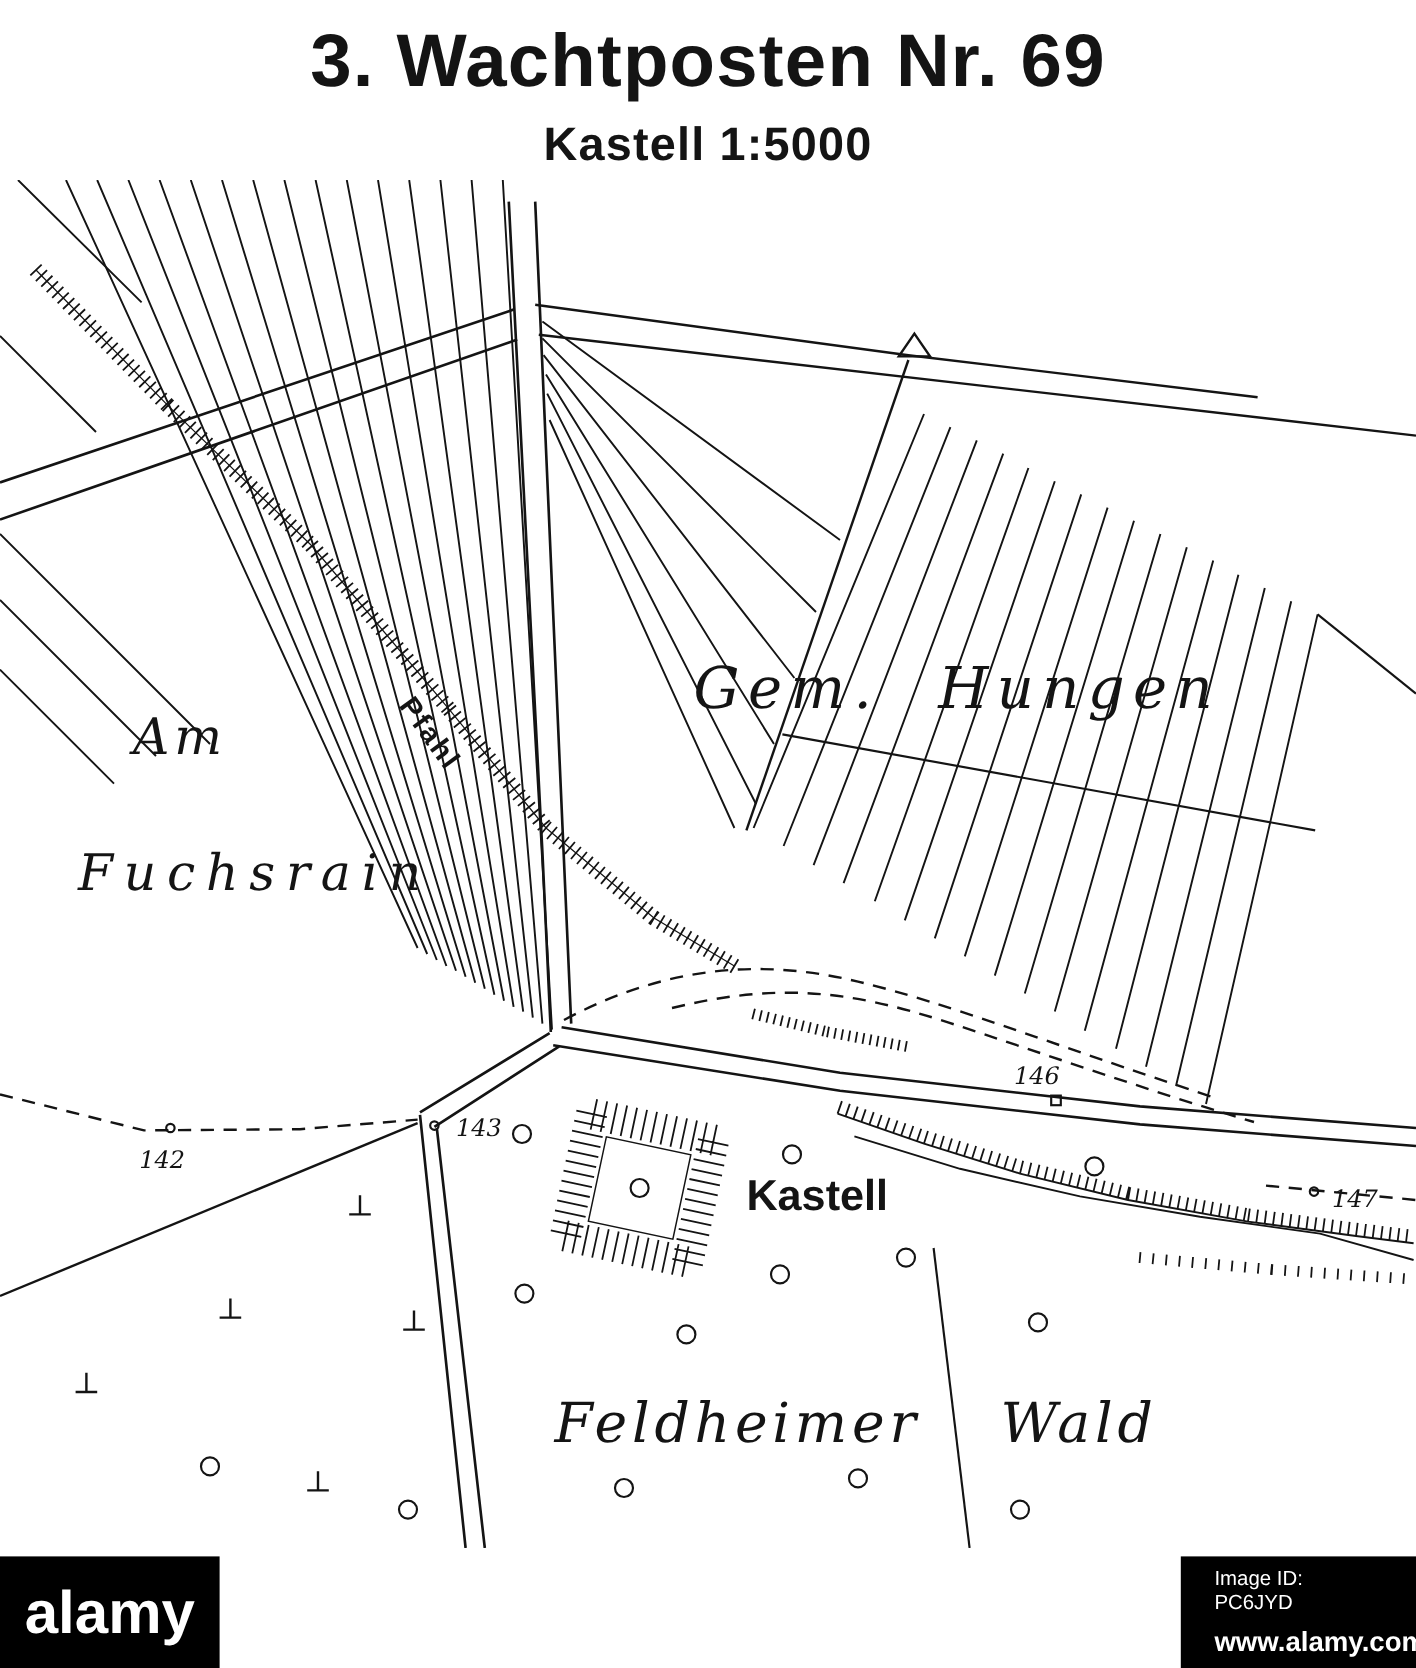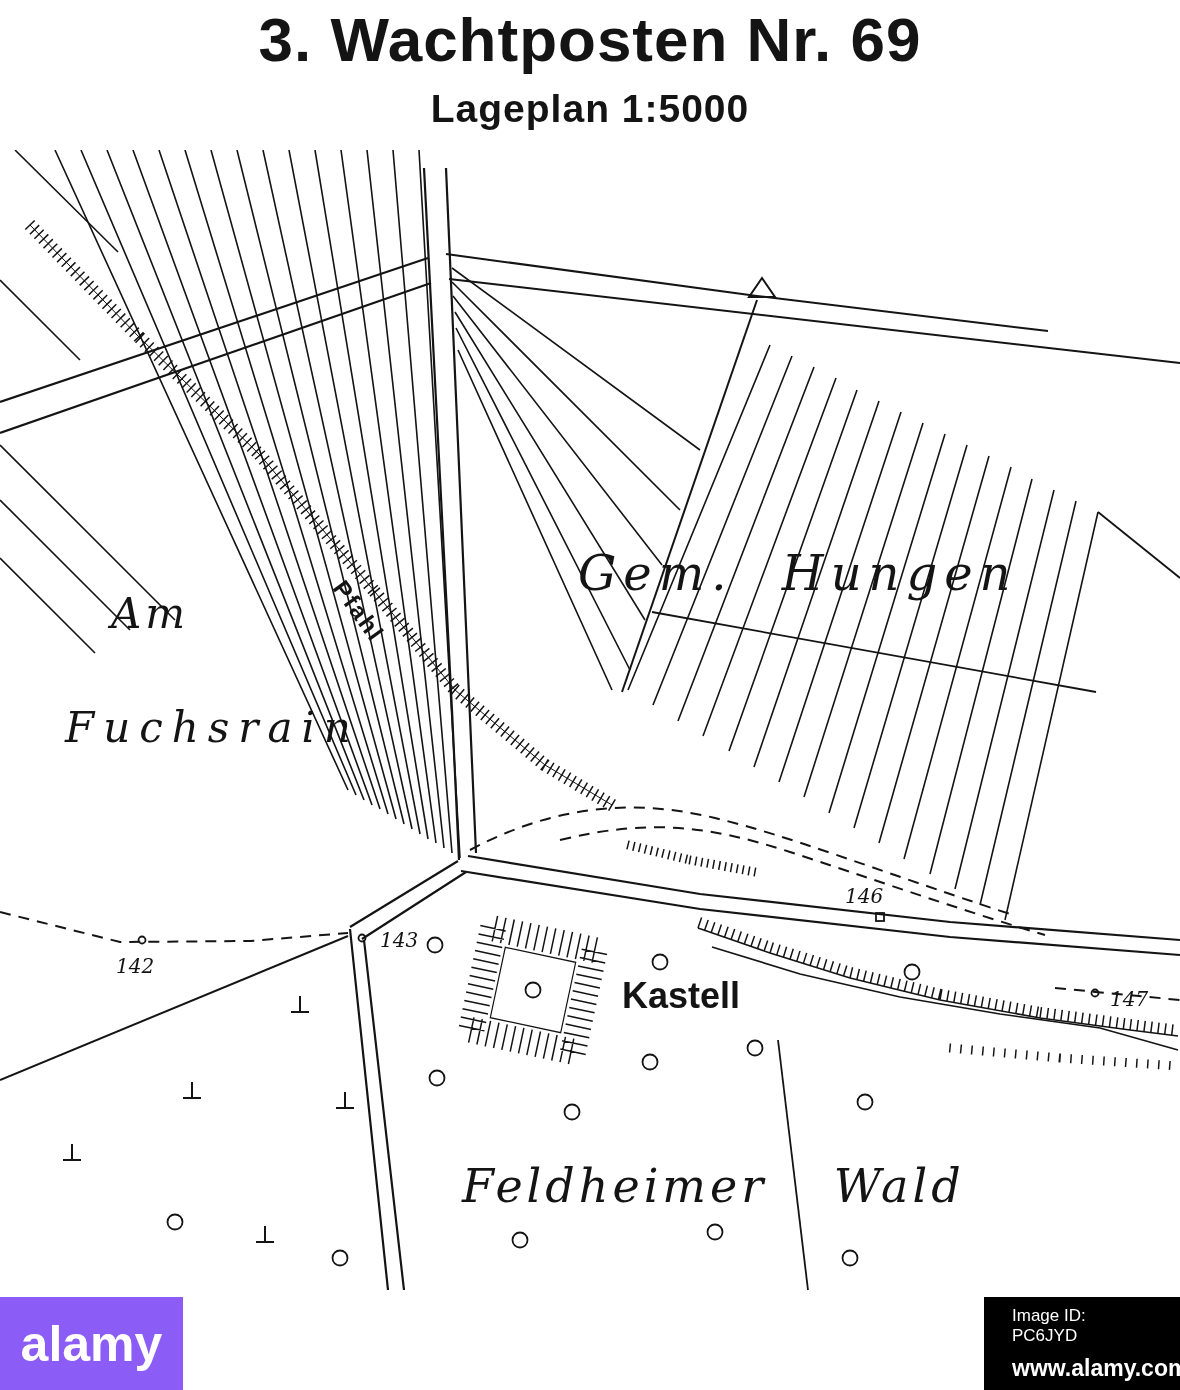--- a/index.html
+++ b/index.html
@@ -1,41 +1,41 @@
 <!DOCTYPE html>
 <html><head>
 <meta charset="utf-8">
 <style>
   html,body{margin:0;padding:0;background:#fff;}
   .page{position:relative;width:1180px;height:1390px;background:#fff;overflow:hidden;
         font-family:"Liberation Sans",sans-serif;color:#141414;}
   .hdr{position:absolute;top:0;left:0;width:100%;text-align:center;}
-  .hdr h1{margin:4px 0 0;font-size:62px;font-weight:700;letter-spacing:1px;color:#141414;}
+  .hdr h1{margin:16px 0 0;font-size:62px;font-weight:700;letter-spacing:1px;color:#141414;}
   .hdr h2{margin:12px 0 0;font-size:39px;font-weight:700;letter-spacing:1px;color:#141414;}
   svg.map{position:absolute;top:150px;left:0;}
   svg.map path,svg.map circle,svg.map rect,svg.map polygon{stroke:#141414;fill:none;stroke-linecap:butt;}
   svg.map text{stroke:none;fill:#141414;}
   .t-it{font-family:"DejaVu Serif",serif;font-style:italic;}
   .t-sans{font-family:"Liberation Sans",sans-serif;}
   .wm{position:absolute;left:0;bottom:0;width:100%;height:93px;background:#fff;
       display:flex;justify-content:space-between;align-items:stretch;}
-  .wm-left{background:#8b5cf6;color:#fff;width:183px;display:flex;align-items:center;justify-content:center;
+  .wm-left{background:#000000;color:#fff;width:183px;display:flex;align-items:center;justify-content:center;
            font-size:50px;font-weight:700;letter-spacing:0;}
   .wm-right{background:#000;color:#fff;width:196px;padding:12px 28px;box-sizing:border-box;
             display:flex;flex-direction:column;justify-content:center;gap:9px;font-size:17px;}
   .wm-right .url{font-weight:700;font-size:23px;}
 </style>
 </head>
 <body>
 
 <div class="page">
 
   <header class="hdr">
     <h1>3. Wachtposten Nr. 69</h1>
-    <h2>Lageplan 1:5000</h2>
+    <h2>Kastell 1:5000</h2>
   </header>
 
   <svg class="map" width="1180" height="1140" viewBox="0 0 1180 1140" xmlns="http://www.w3.org/2000/svg">
 
     <g id="g-strips">
         <path d="M55 0L348 640M81 0L356 645M107 0L364 650M133 0L372 655M159 0L380 659M185 0L388 664M211 0L396 669M237 0L404 674M263 0L412 679M289 0L420 684M315 0L428 689M341 0L436 693M367 0L444 698M393 0L452 703M419 0L460 708" stroke-width="1.6"></path>
         <path d="M770 195L628 540M792 206L653 555M814 217L678 571M836 228L703 586M857 240L729 601M879 251L754 617M901 262L779 632M923 273L804 647M945 284L829 663M967 295L854 678M989 306L879 693M1011 317L904 709M1032 329L930 724M1054 340L955 739M1076 351L980 755M1098 362L1005 770" stroke-width="1.6"></path>
       </g>
 
     <g id="g-roads">

